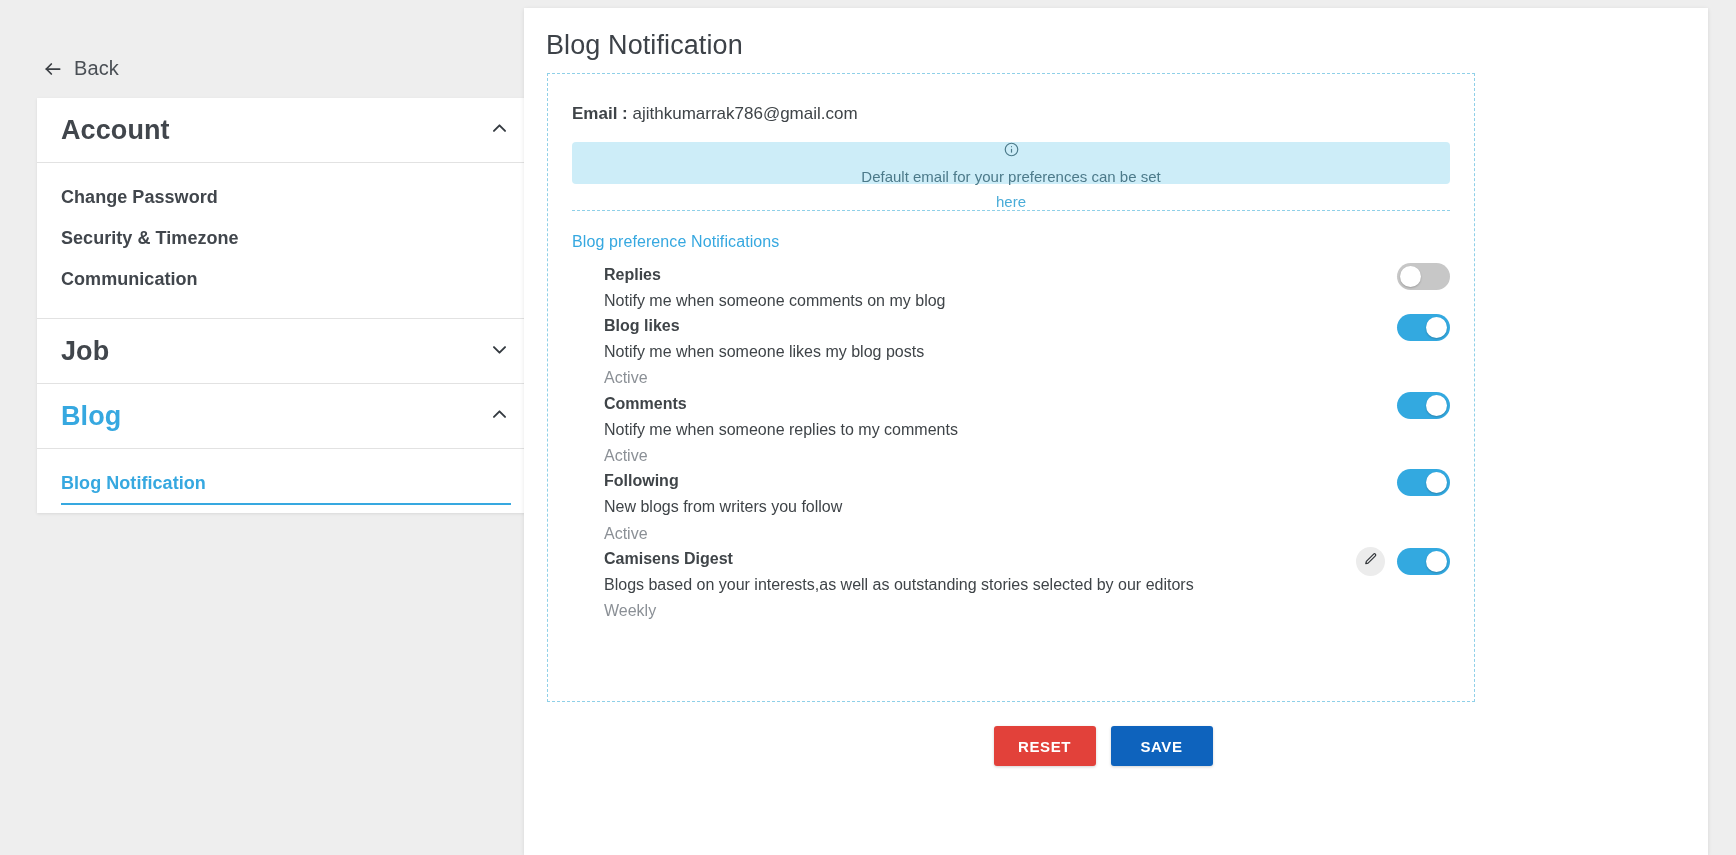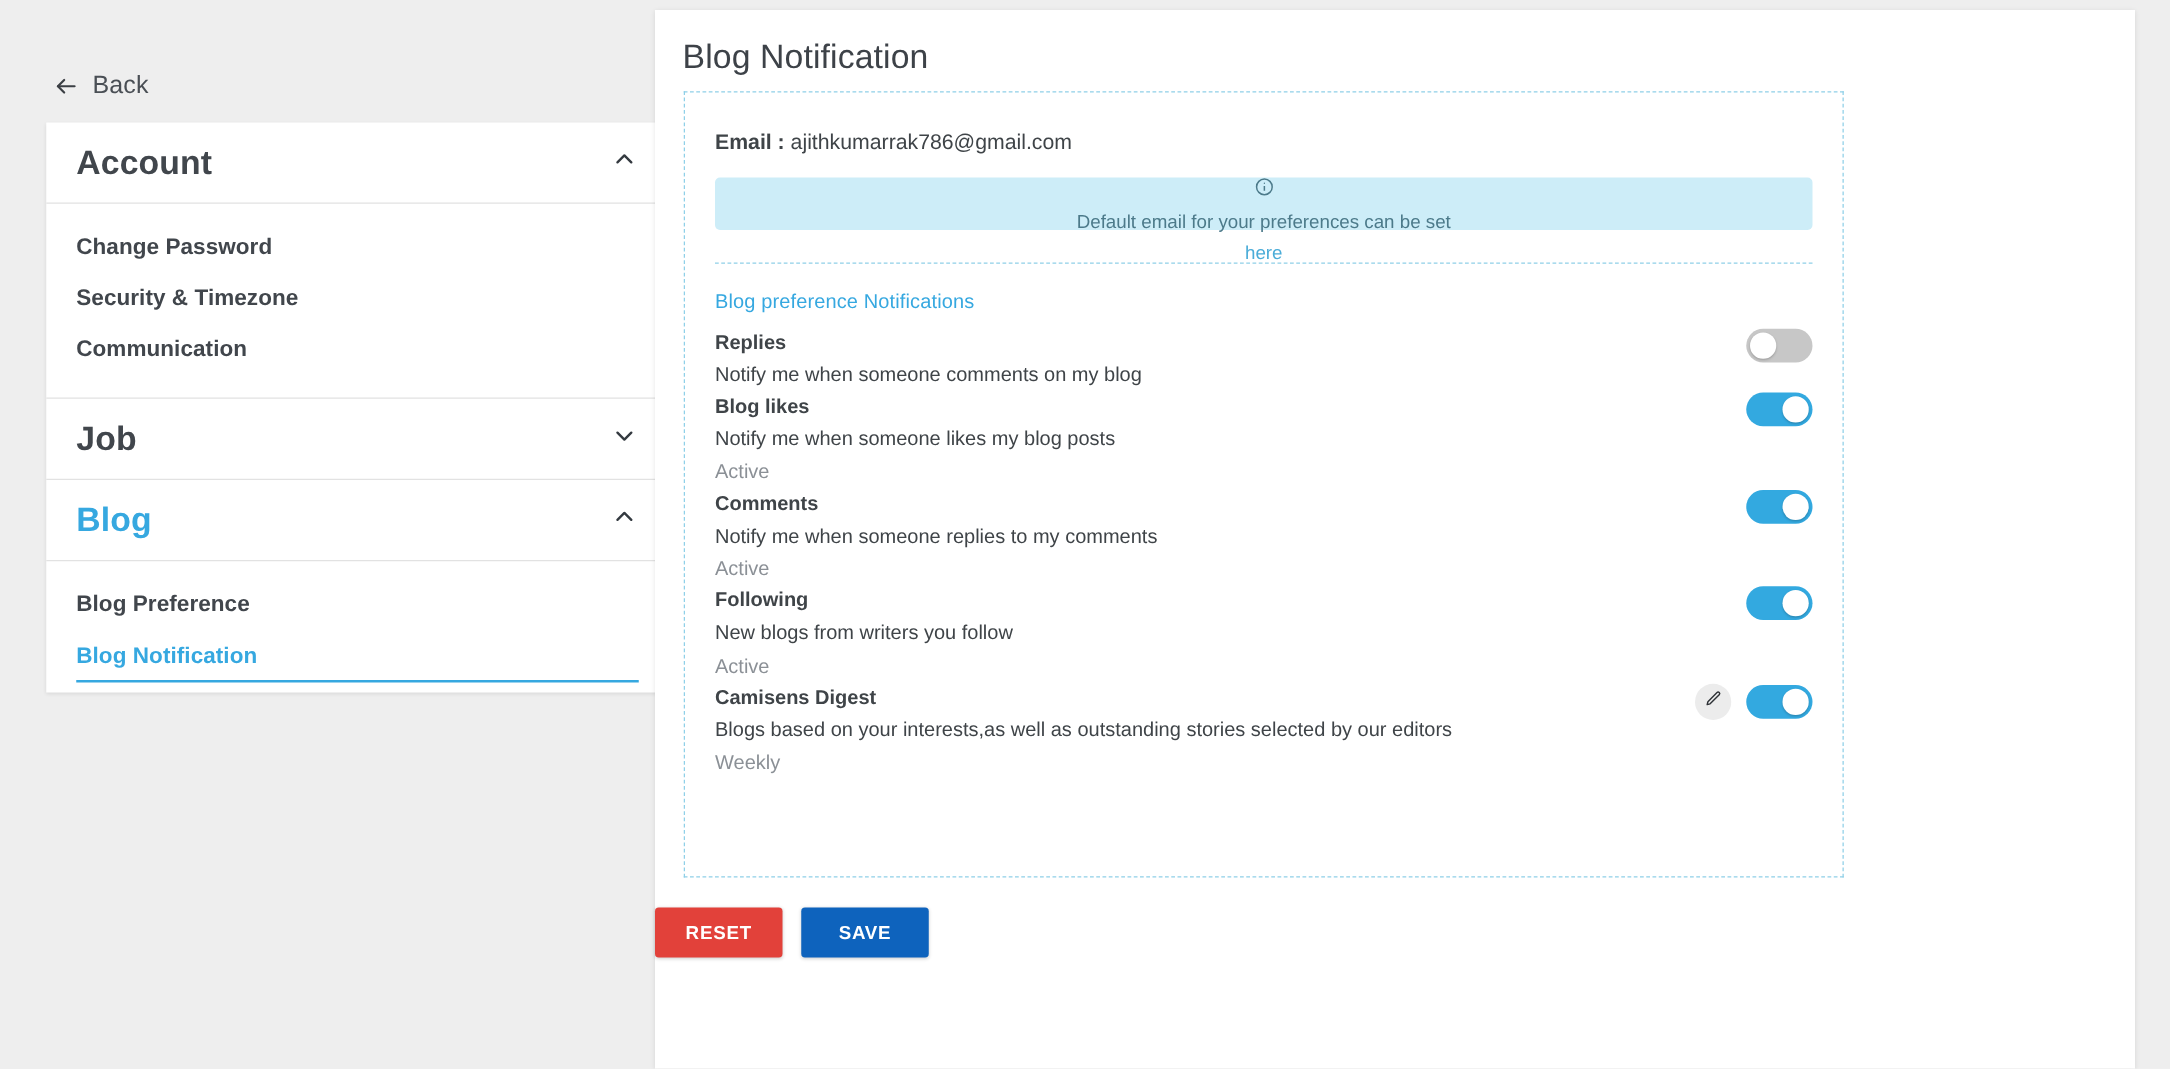--- a/index.html
+++ b/index.html
@@ -150,20 +150,21 @@
   .section-title {
     font-size: 16px;
     color: #36a8e0;
     margin: 22px 0 12px 0;
     letter-spacing: .1px;
   }
 
   .pref-row {
     position: relative;
     padding-right: 130px;
+    margin-left: 32px;
   }
   .pref-name {
     font-size: 16px;
     font-weight: 700;
     color: #3f4448;
     line-height: 1.55;
   }
   .pref-desc {
     font-size: 16px;
     color: #3f4448;
@@ -214,21 +215,21 @@
     box-shadow: 0 1px 2px rgba(0,0,0,.22);
   }
   .toggle.on .knob { left: 29px; }
 
   
   .footer-actions {
     position: absolute;
     left: 0; right: 26px;
     top: 718px;
     display: flex;
-    justify-content: flex-start;
+    justify-content: center;
     gap: 15px;
   }
   .btn {
     min-width: 102px;
     height: 40px;
     border: none;
     border-radius: 3px;
     color: #ffffff;
     font-size: 15px;
     font-weight: 700;
@@ -284,21 +285,20 @@
 
       <div class="group-header active">
         <span class="title">Blog</span>
         <span>
           <svg class="chev" viewBox="0 0 24 24" fill="none" stroke="currentColor" stroke-width="2.4" stroke-linecap="round" stroke-linejoin="round">
               <polyline points="5,15 12,8 19,15"></polyline>
             </svg>
         </span>
       </div>
       <div class="group-body last">
-        <div class="sub-item">Blog Preference</div>
         <div class="sub-item selected">Blog Notification</div>
       </div>
 
     </div>
   </div>
 
   <div class="content-panel">
 
     <div class="page-title">Blog Notification</div>
 

